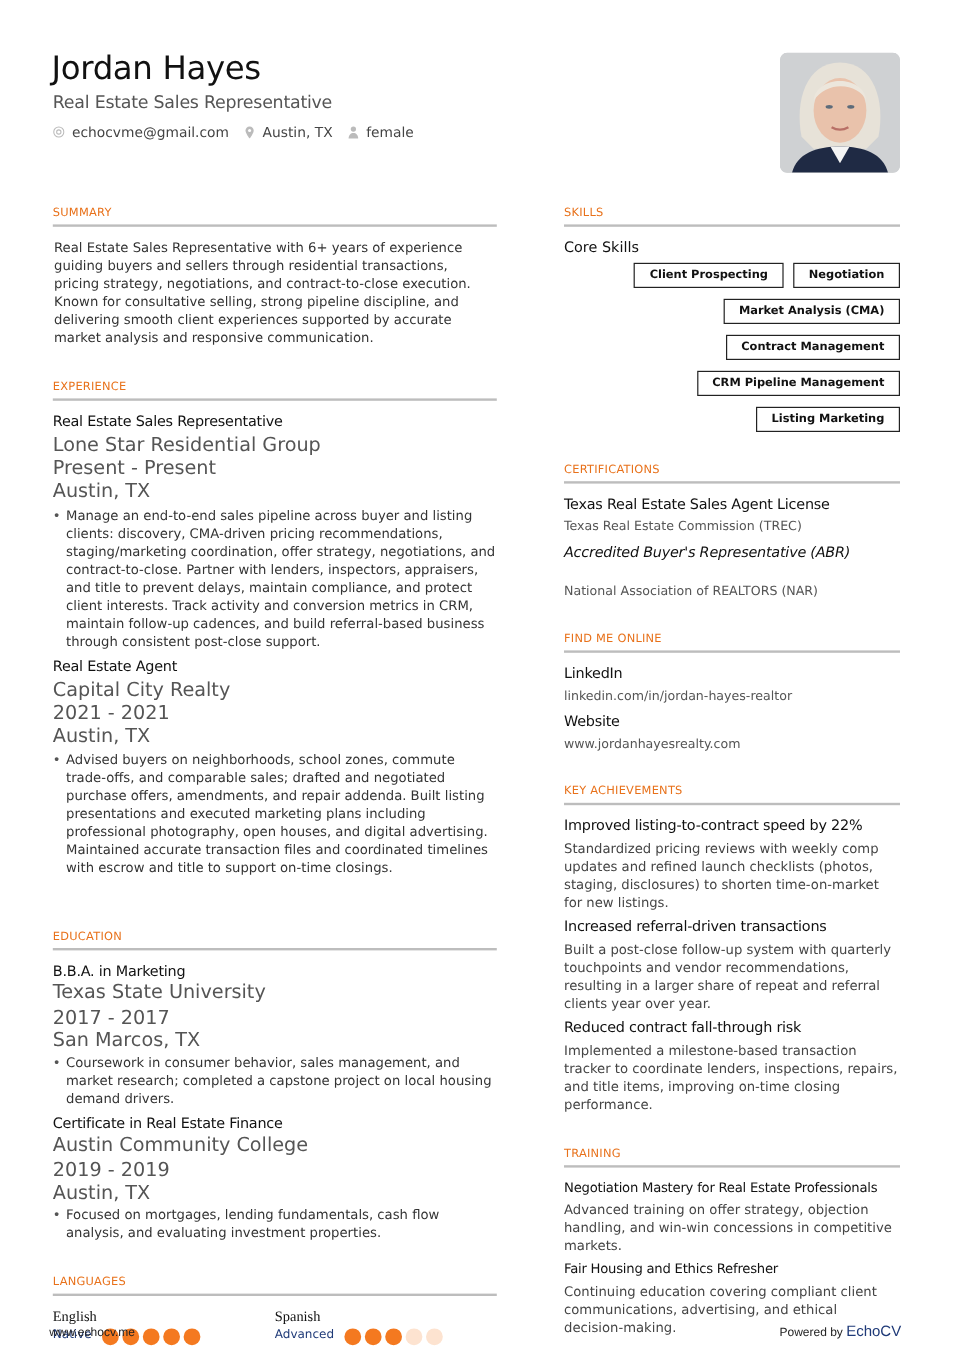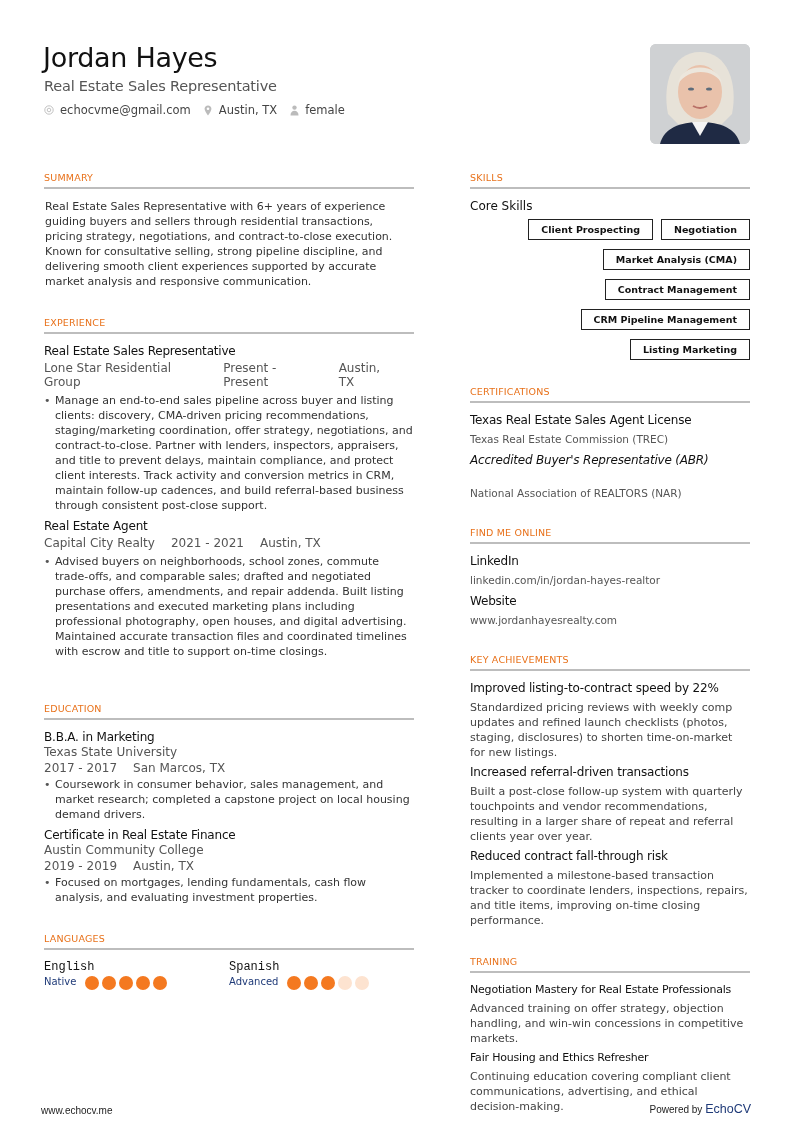--- a/index.html
+++ b/index.html
@@ -16,32 +16,32 @@
   .photo { position: absolute; left: 650px; top: 44px; width: 100px; height: 100px; border-radius: 6px; overflow: hidden;
            background: #c9cbcd; }
   .col { position: absolute; top: 172px; }
   .col-left { left: 44px; width: 370px; }
   .col-right { left: 470px; width: 280px; }
   .section { margin-bottom: 20px; }
   .section-title { font-size: 9.5px; color: #e8711a; text-transform: uppercase; letter-spacing: 0.2px;
                    font-family: "DejaVu Sans", sans-serif; padding-bottom: 4px; border-bottom: 2px solid #bdbdbd; margin-bottom: 10px; }
   .para { font-size: 11px; line-height: 15px; color: #333; font-family: "DejaVu Sans", sans-serif; }
   .item-title { font-size: 12px; color: #111; font-family: "DejaVu Sans", sans-serif; margin-bottom: 3px; letter-spacing: -0.2px; }
-  .item-meta { font-size: 12px; color: #555; font-family: "DejaVu Sans", sans-serif; display: flex; margin-bottom: 4px; }
+  .item-meta { font-size: 16px; color: #555; font-family: "DejaVu Sans", sans-serif; display: flex; margin-bottom: 4px; flex-direction: column; }
   .item-meta span { margin-right: 16px; }
   .bullet { display: flex; font-size: 11px; line-height: 15px; color: #333; font-family: "DejaVu Sans", sans-serif; margin-bottom: 6px; }
   .bullet-dot { width: 11px; flex-shrink: 0; color: #555; }
   .skills-sub { font-size: 12px; color: #111; font-family: "DejaVu Sans", sans-serif; margin-bottom: 6px; }
   .skills-wrap { display: flex; flex-wrap: wrap; gap: 9px 8px; justify-content: flex-end; }
   .skill-tag { border: 1px solid #222; padding: 4px 12px; font-size: 9.5px; font-weight: bold; color: #111;
                font-family: "DejaVu Sans", sans-serif; }
   .sub-line { font-size: 10.5px; color: #555; font-family: "DejaVu Sans", sans-serif; margin-bottom: 8px; }
   .lang-row { display: flex; }
   .lang { width: 189px; }
-  .lang-name { font-size: 12px; color: #111; font-family: Liberation Mono, monospace; margin-bottom: 2px; }
+  .lang-name { font-size: 12px; color: #111; font-family: Liberation Serif, serif; margin-bottom: 2px; }
   .lang-level-row { display: flex; align-items: flex-start; }
   .lang-level { font-size: 10px; color: #1f3a78; font-family: "DejaVu Sans", sans-serif; margin-right: 9px; }
   .dot { width: 14px; height: 14px; border-radius: 50%; margin-right: 3px; }
   .footer-left { position: absolute; left: 41px; top: 1105px; font-size: 10px; color: #222; }
   .footer-right { position: absolute; right: 43px; top: 1102px; font-size: 10px; color: #222; }
   .footer-brand { font-size: 12.5px; color: #1f3a78; }
 </style>
 </head>
 <body>
 

